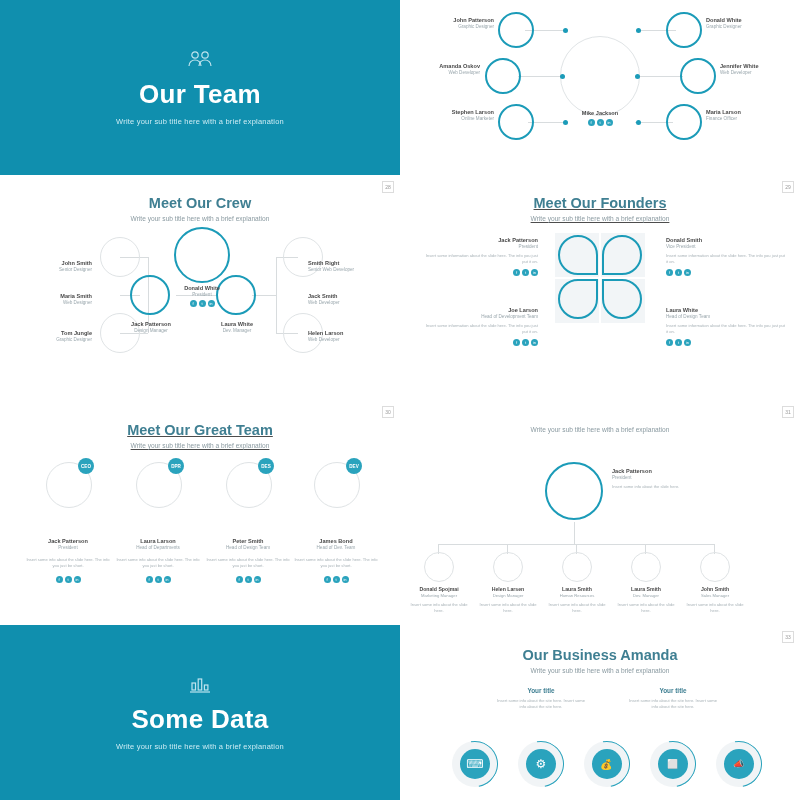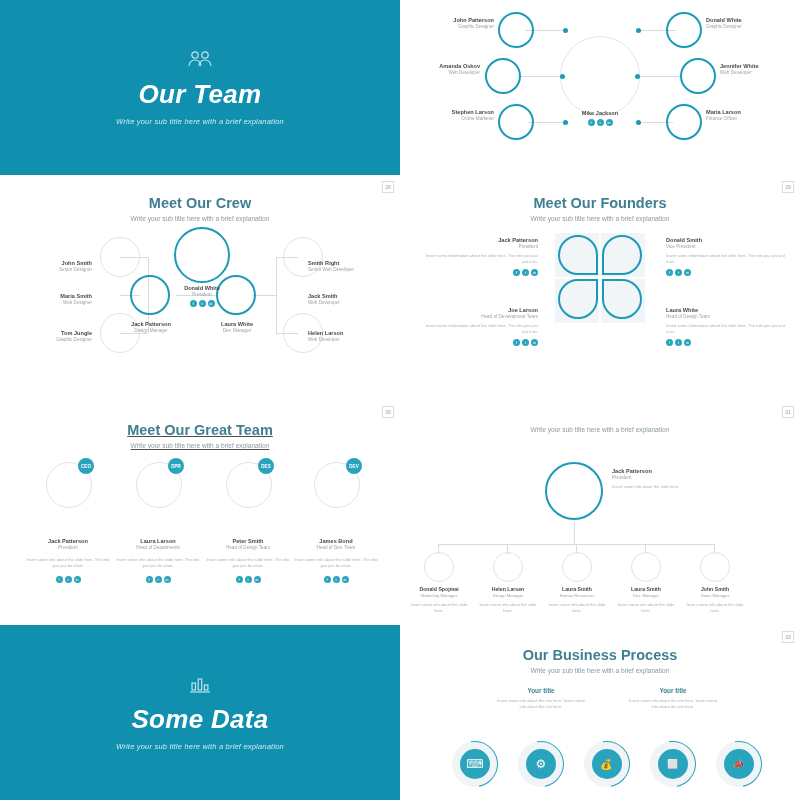--- a/index.html
+++ b/index.html
@@ -8,21 +8,21 @@
     width:800px; height:800px;
     background:#ffffff;
     font-family:"Liberation Sans", sans-serif;
     color:#4d4d4d;
     overflow:hidden;
   }
   .deck { position:relative; width:800px; height:800px; }
 
   
   .slide { position:absolute; background:#fff; overflow:hidden; }
-  .slide.teal { background:#108fae;font-style:italic; }
+  .slide.teal { background:#108fae; }
 
   
   .cover-inner { position:absolute; left:0; right:0; top:0; bottom:0;
     display:flex; flex-direction:column; align-items:center; justify-content:center; }
   .cover-icon { color:#bfe4ee; margin-bottom:6px; }
   .cover-title { color:#ffffff; font-size:26px; font-weight:bold; letter-spacing:0.3px; margin:0; }
   .cover-sub { color:#cdecf4; font-size:7.5px; margin-top:7px; letter-spacing:0.2px; }
 
   
   .s-title { text-align:center; font-size:14.5px; font-weight:bold; color:#3f7f92; margin:0; }
@@ -222,21 +222,21 @@
         <i>t</i>
         <i>in</i>
       </div>
     </div>
     <div style="position:absolute;left:198px;top:146px;width:78px;" class="center">
       <div class="name">Laura White</div>
       <div class="role">Dev. Manager</div>
     </div>
   </div>
 
-  <div class="slide" style="left:400px;top:175px;width:400px;height:215px;">
+  <div class="slide" style="left:400px;top:175px;width:400px;height:215px;text-decoration:underline;">
     <div class="pagenum">29</div>
     <div style="padding-top:20px;">
       <h2 class="s-title">Meet Our Founders</h2>
       <div class="s-sub">Write your sub title here with a brief explanation</div>
     </div>
 
     <div class="petal-bg" style="left:155px;top:58px;width:44px;height:44px;"></div>
     <div class="petal-bg" style="left:201px;top:58px;width:44px;height:44px;"></div>
     <div class="petal-bg" style="left:155px;top:104px;width:44px;height:44px;"></div>
     <div class="petal-bg" style="left:201px;top:104px;width:44px;height:44px;"></div>
@@ -423,21 +423,21 @@
         </svg>
       </div>
       <h1 class="cover-title">Some Data</h1>
       <div class="cover-sub">Write your sub title here with a brief explanation</div>
     </div>
   </div>
 
   <div class="slide" style="left:400px;top:625px;width:400px;height:175px;">
     <div class="pagenum">33</div>
     <div style="padding-top:22px;">
-      <h2 class="s-title">Our Business Process</h2>
+      <h2 class="s-title">Our Business Amanda</h2>
       <div class="s-sub">Write your sub title here with a brief explanation</div>
     </div>
 
     <div style="position:absolute;left:96px;top:62px;width:90px;">
       <div class="bp-title">Your title</div>
       <div class="bp-text" style="margin-top:4px;">Insert some info about the site here. Insert some info about the site here.</div>
     </div>
     <div style="position:absolute;left:228px;top:62px;width:90px;">
       <div class="bp-title">Your title</div>
       <div class="bp-text" style="margin-top:4px;">Insert some info about the site here. Insert some info about the site here.</div>

